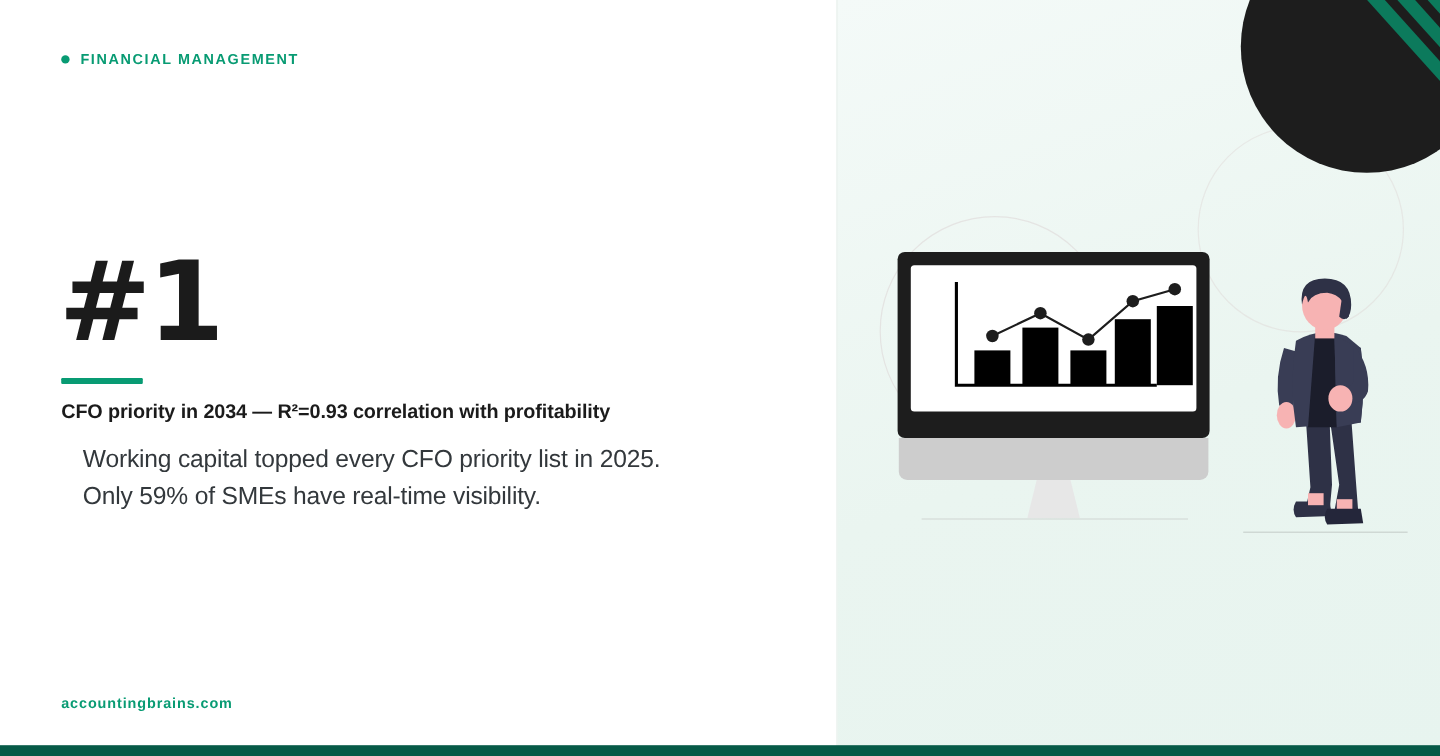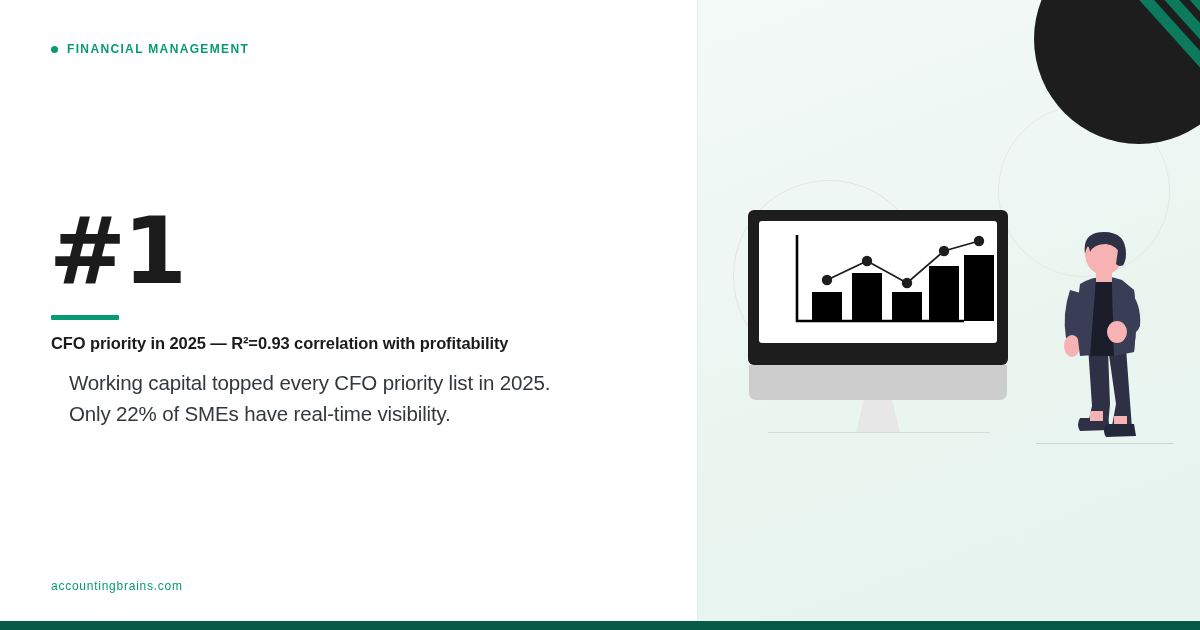--- a/index.html
+++ b/index.html
@@ -154,21 +154,21 @@
     color: #33383c;
     letter-spacing: -0.15px;
     margin-left: 18px;
   }
 
   .site-url {
     position: absolute;
     left: 51px;
     top: 579px;
     font-size: 12px;
-    font-weight: normal;
+    font-weight: bold;
     letter-spacing: 0.75px;
     color: #089b73;
   }
 
   
   .monitor {
     position: absolute;
     left: 748px;
     top: 210px;
   }
@@ -322,24 +322,24 @@
 
   <div class="eyebrow">
     <span class="eyebrow-dot"></span>
     <span class="eyebrow-text">FINANCIAL MANAGEMENT</span>
   </div>
 
   <div class="big-number">#1</div>
 
   <div class="accent-rule"></div>
 
-  <div class="subhead">CFO priority in 2025 — R²=0.93 correlation with profitability</div>
+  <div class="subhead">CFO priority in 2034 — R²=0.93 correlation with profitability</div>
 
   <div class="body-copy">
     <div>Working capital topped every CFO priority list in 2025.</div>
-    <div>Only 22% of SMEs have real-time visibility.</div>
+    <div>Only 59% of SMEs have real-time visibility.</div>
   </div>
 
   <div class="site-url">accountingbrains.com</div>
 
   <div class="bottom-bar"></div>
 
 </div>
 
 </body></html>

